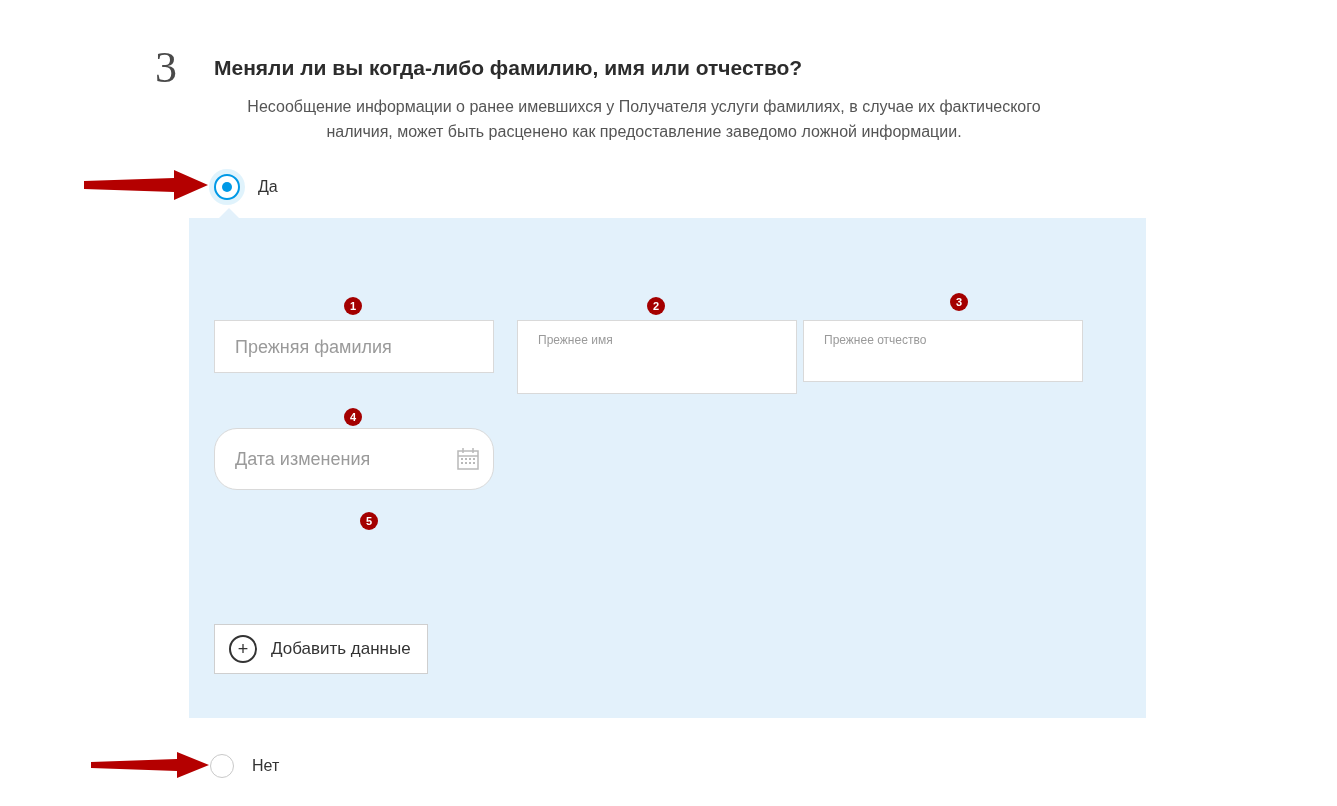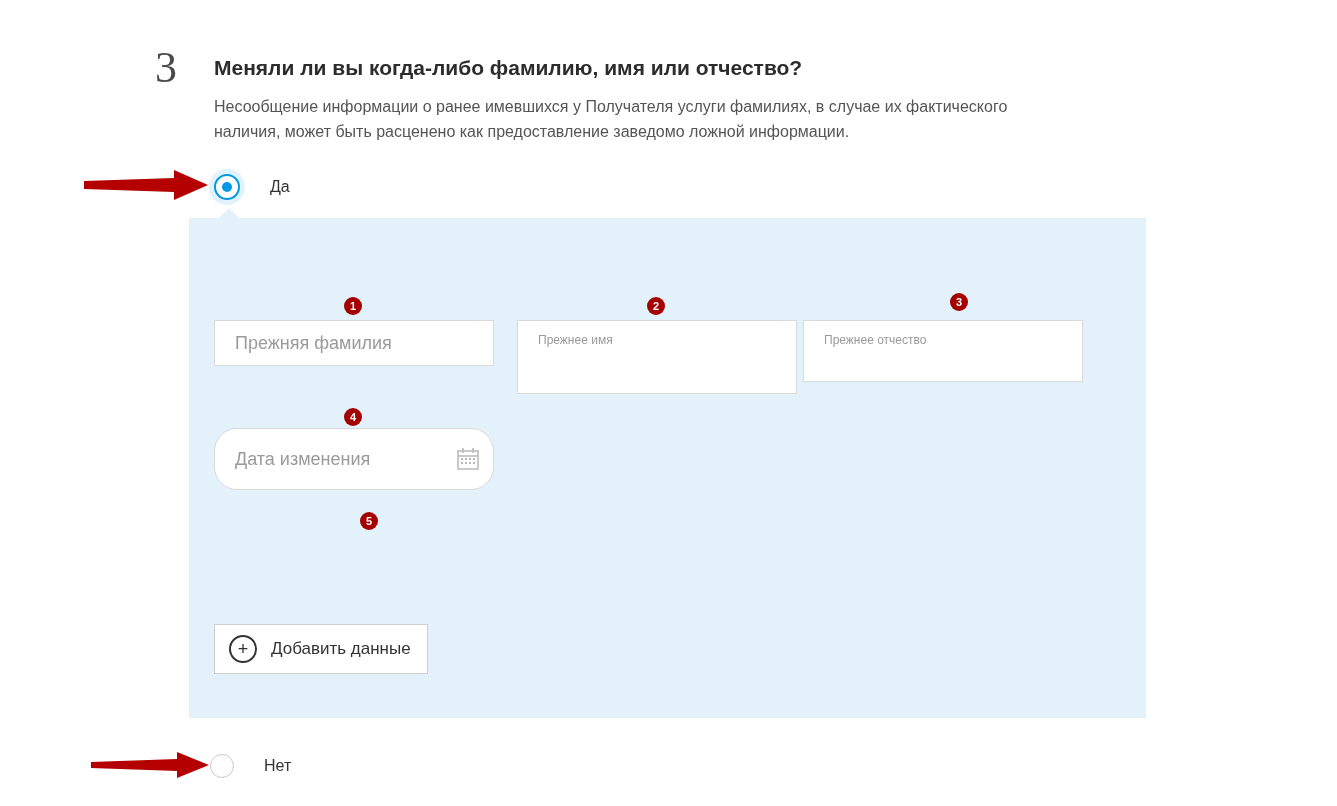--- a/index.html
+++ b/index.html
@@ -1,34 +1,34 @@
 <!DOCTYPE html>
 <html><head>
 <meta charset="utf-8">
 <style>
   html,body{margin:0;padding:0;background:#fff;font-family:Arial,Helvetica,sans-serif;color:#333;}
   .page{position:relative;width:1337px;height:806px;}
   .step-number{position:absolute;left:155px;top:42px;font-size:44px;color:#4a4a4a;font-weight:300;font-family:Georgia,serif;}
   .heading{position:absolute;left:214px;top:56px;font-size:21px;font-weight:600;color:#2c2c2c;}
-  .description{position:absolute;left:214px;top:95px;width:860px;font-size:16px;line-height:1.55;color:#555;}
+  .description{position:absolute;left:214px;top:95px;width:860px;font-size:16px;line-height:1.55;color:#555;text-align:center;}
   
-  .radio-row{position:absolute;display:flex;align-items:center;gap:30px;cursor:pointer;}
+  .radio-row{position:absolute;display:flex;align-items:center;gap:18px;cursor:pointer;}
   .radio-yes{left:214px;top:174px;}
   .radio-no{left:210px;top:754px;}
   .radio-outer{width:22px;height:22px;border-radius:50%;background:#fff;display:flex;align-items:center;justify-content:center;}
   .radio-outer.selected{border:2px solid #0099e6;box-shadow:0 0 0 5px rgba(0,153,230,.12);}
   .radio-outer.selected .radio-inner{width:10px;height:10px;border-radius:50%;background:#0099e6;}
   .radio-outer.unselected{border:1px solid #c9c9c9;}
   .radio-label{font-size:16px;color:#333;}
   
   .panel{position:absolute;left:189px;top:218px;width:957px;height:500px;background:#e3f1fb;}
   .panel::before{content:"";position:absolute;top:-10px;left:30px;border-left:10px solid transparent;border-right:10px solid transparent;border-bottom:10px solid #e3f1fb;}
   
   .inp{position:absolute;background:#fff;border:1px solid #d9d9d9;box-sizing:border-box;}
-  .inp-surname{left:25px;top:102px;width:280px;height:46px;}
+  .inp-surname{left:25px;top:102px;width:280px;height:53px;}
   .inp-name   {left:328px;top:102px;width:280px;height:74px;}
   .inp-patr   {left:614px;top:102px;width:280px;height:62px;}
   .inp-date   {left:25px;top:210px;width:280px;height:62px;border-radius:23px;}
   .inp-place  {left:25px;top:314px;width:886px;height:62px;}
   .ph-big{position:absolute;left:20px;top:50%;transform:translateY(-50%);font-size:18px;color:#9a9a9a;pointer-events:none;}
   .ph-small{position:absolute;left:20px;top:12px;font-size:12px;color:#9a9a9a;pointer-events:none;}
   .calendar-icon{position:absolute;right:14px;top:50%;transform:translateY(-50%);}
   .help-circle{position:absolute;right:14px;top:50%;transform:translateY(-50%);width:20px;height:20px;border:1px solid #c9c9c9;border-radius:50%;display:flex;align-items:center;justify-content:center;font-size:12px;color:#8a8a8a;background:#fff;}
   .add-btn{position:absolute;left:25px;top:406px;width:214px;height:50px;background:#fff;border:1px solid #cfcfcf;display:flex;align-items:center;gap:14px;padding:0 14px;box-sizing:border-box;cursor:pointer;}
   .plus-circle{width:24px;height:24px;border:2px solid #333;border-radius:50%;display:flex;align-items:center;justify-content:center;font-size:18px;line-height:1;color:#333;flex:none;}

